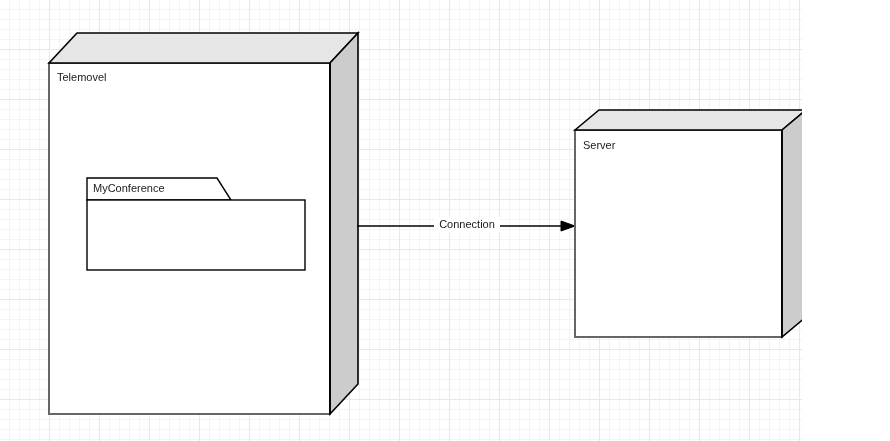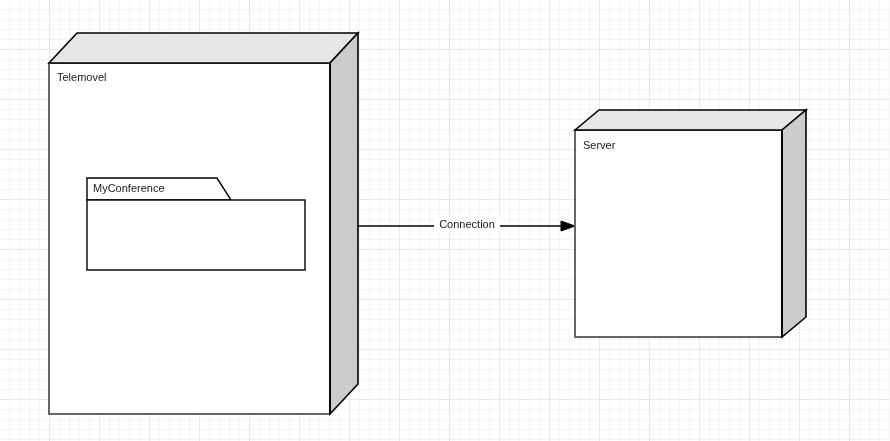--- a/index.html
+++ b/index.html
@@ -9,21 +9,21 @@
   body {
     width: 890px;
     height: 441px;
     font-family: "Liberation Sans", sans-serif;
     background: #ffffff;
     overflow: hidden;
   }
 
   #canvas {
     position: relative;
-    width: 890px;
+    width: 802px;
     height: 441px;
     background-color: #ffffff;
     background-image:
       linear-gradient(to right, #e8e8e8 1px, transparent 1px),
       linear-gradient(to bottom, #e8e8e8 1px, transparent 1px),
       linear-gradient(to right, #f4f4f4 1px, transparent 1px),
       linear-gradient(to bottom, #f4f4f4 1px, transparent 1px);
     background-size:
       50px 50px,
       50px 50px,

